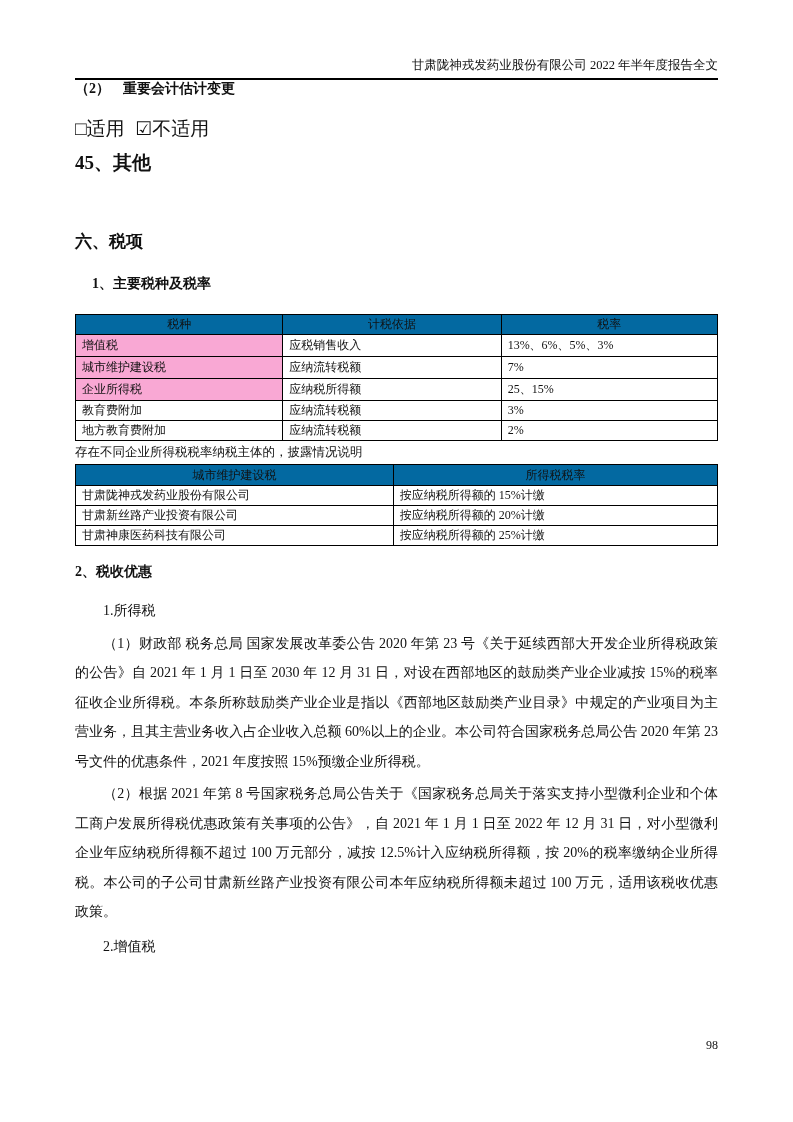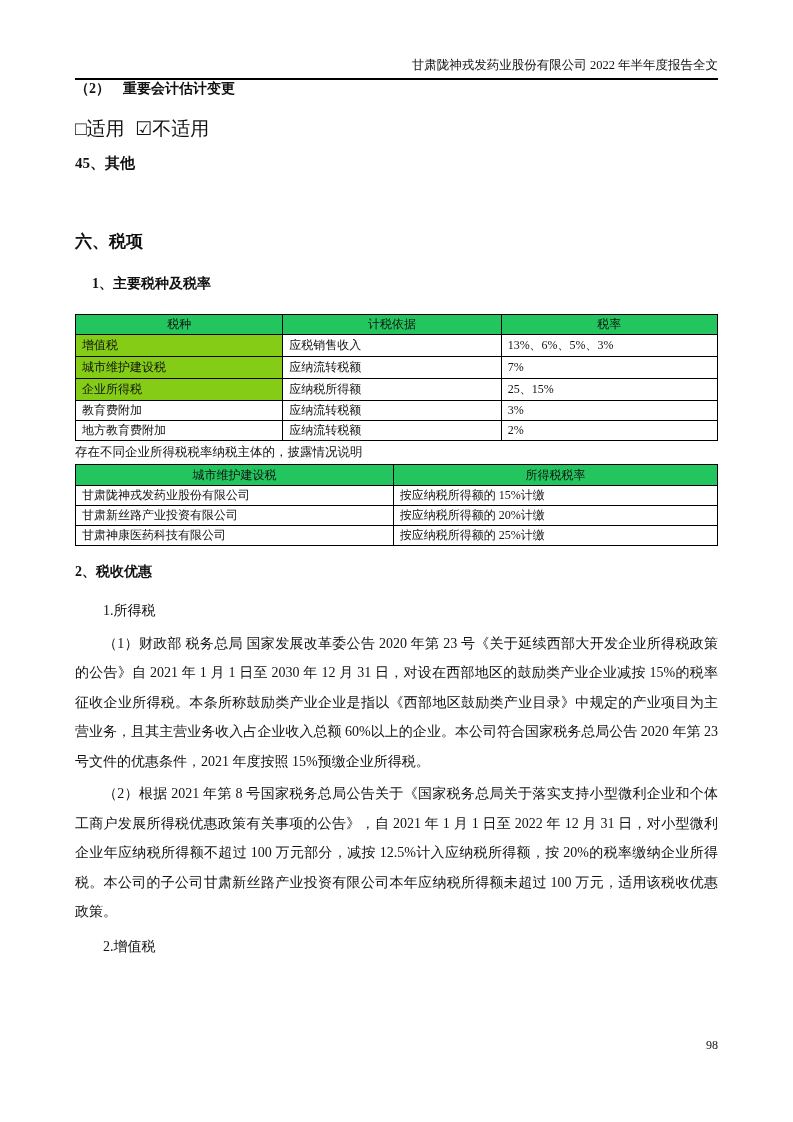--- a/index.html
+++ b/index.html
@@ -29,21 +29,21 @@
   }
   .h-estimate .h-title { margin-left: 13px; }
   .checkbox-row {
     margin-top: 22px;
     font-size: 19px;
     line-height: 18px;
   }
   .checkbox-row .cb-group { margin-right: 6px; }
   .h-other {
     margin-top: 15px;
-    font-size: 15px;
+    font-size: 19px;
     font-weight: bold;
     line-height: 20px;
   }
   .h-tax {
     margin-top: 57px;
     font-size: 17px;
     font-weight: bold;
     line-height: 24px;
   }
   .h-sub {
@@ -63,28 +63,28 @@
   .table1 { margin-top: 21px; }
   .table2 { margin-top: 3px; }
   th, td {
     border: 1px solid #000;
     font-weight: normal;
     padding: 1px 6px;
     overflow: hidden;
     white-space: nowrap;
   }
   th {
-    background: #22c55e;
+    background: #0369a1;
     text-align: center;
     height: 20px;
   }
   td { text-align: left; }
   .table1 tr.tall td { height: 22px; }
   .table1 tr.short td { height: 17px; }
-  .table1 tr.tall td.shaded { background: #84cc16; }
+  .table1 tr.tall td.shaded { background: #f9a8d4; }
   .table2 td { height: 17px; }
   .table2 th { height: 21px; }
   .note-line {
     margin-top: 3px;
     font-size: 12.5px;
     line-height: 17px;
   }
   .body-para {
     font-size: 14px;
     line-height: 29.5px;

